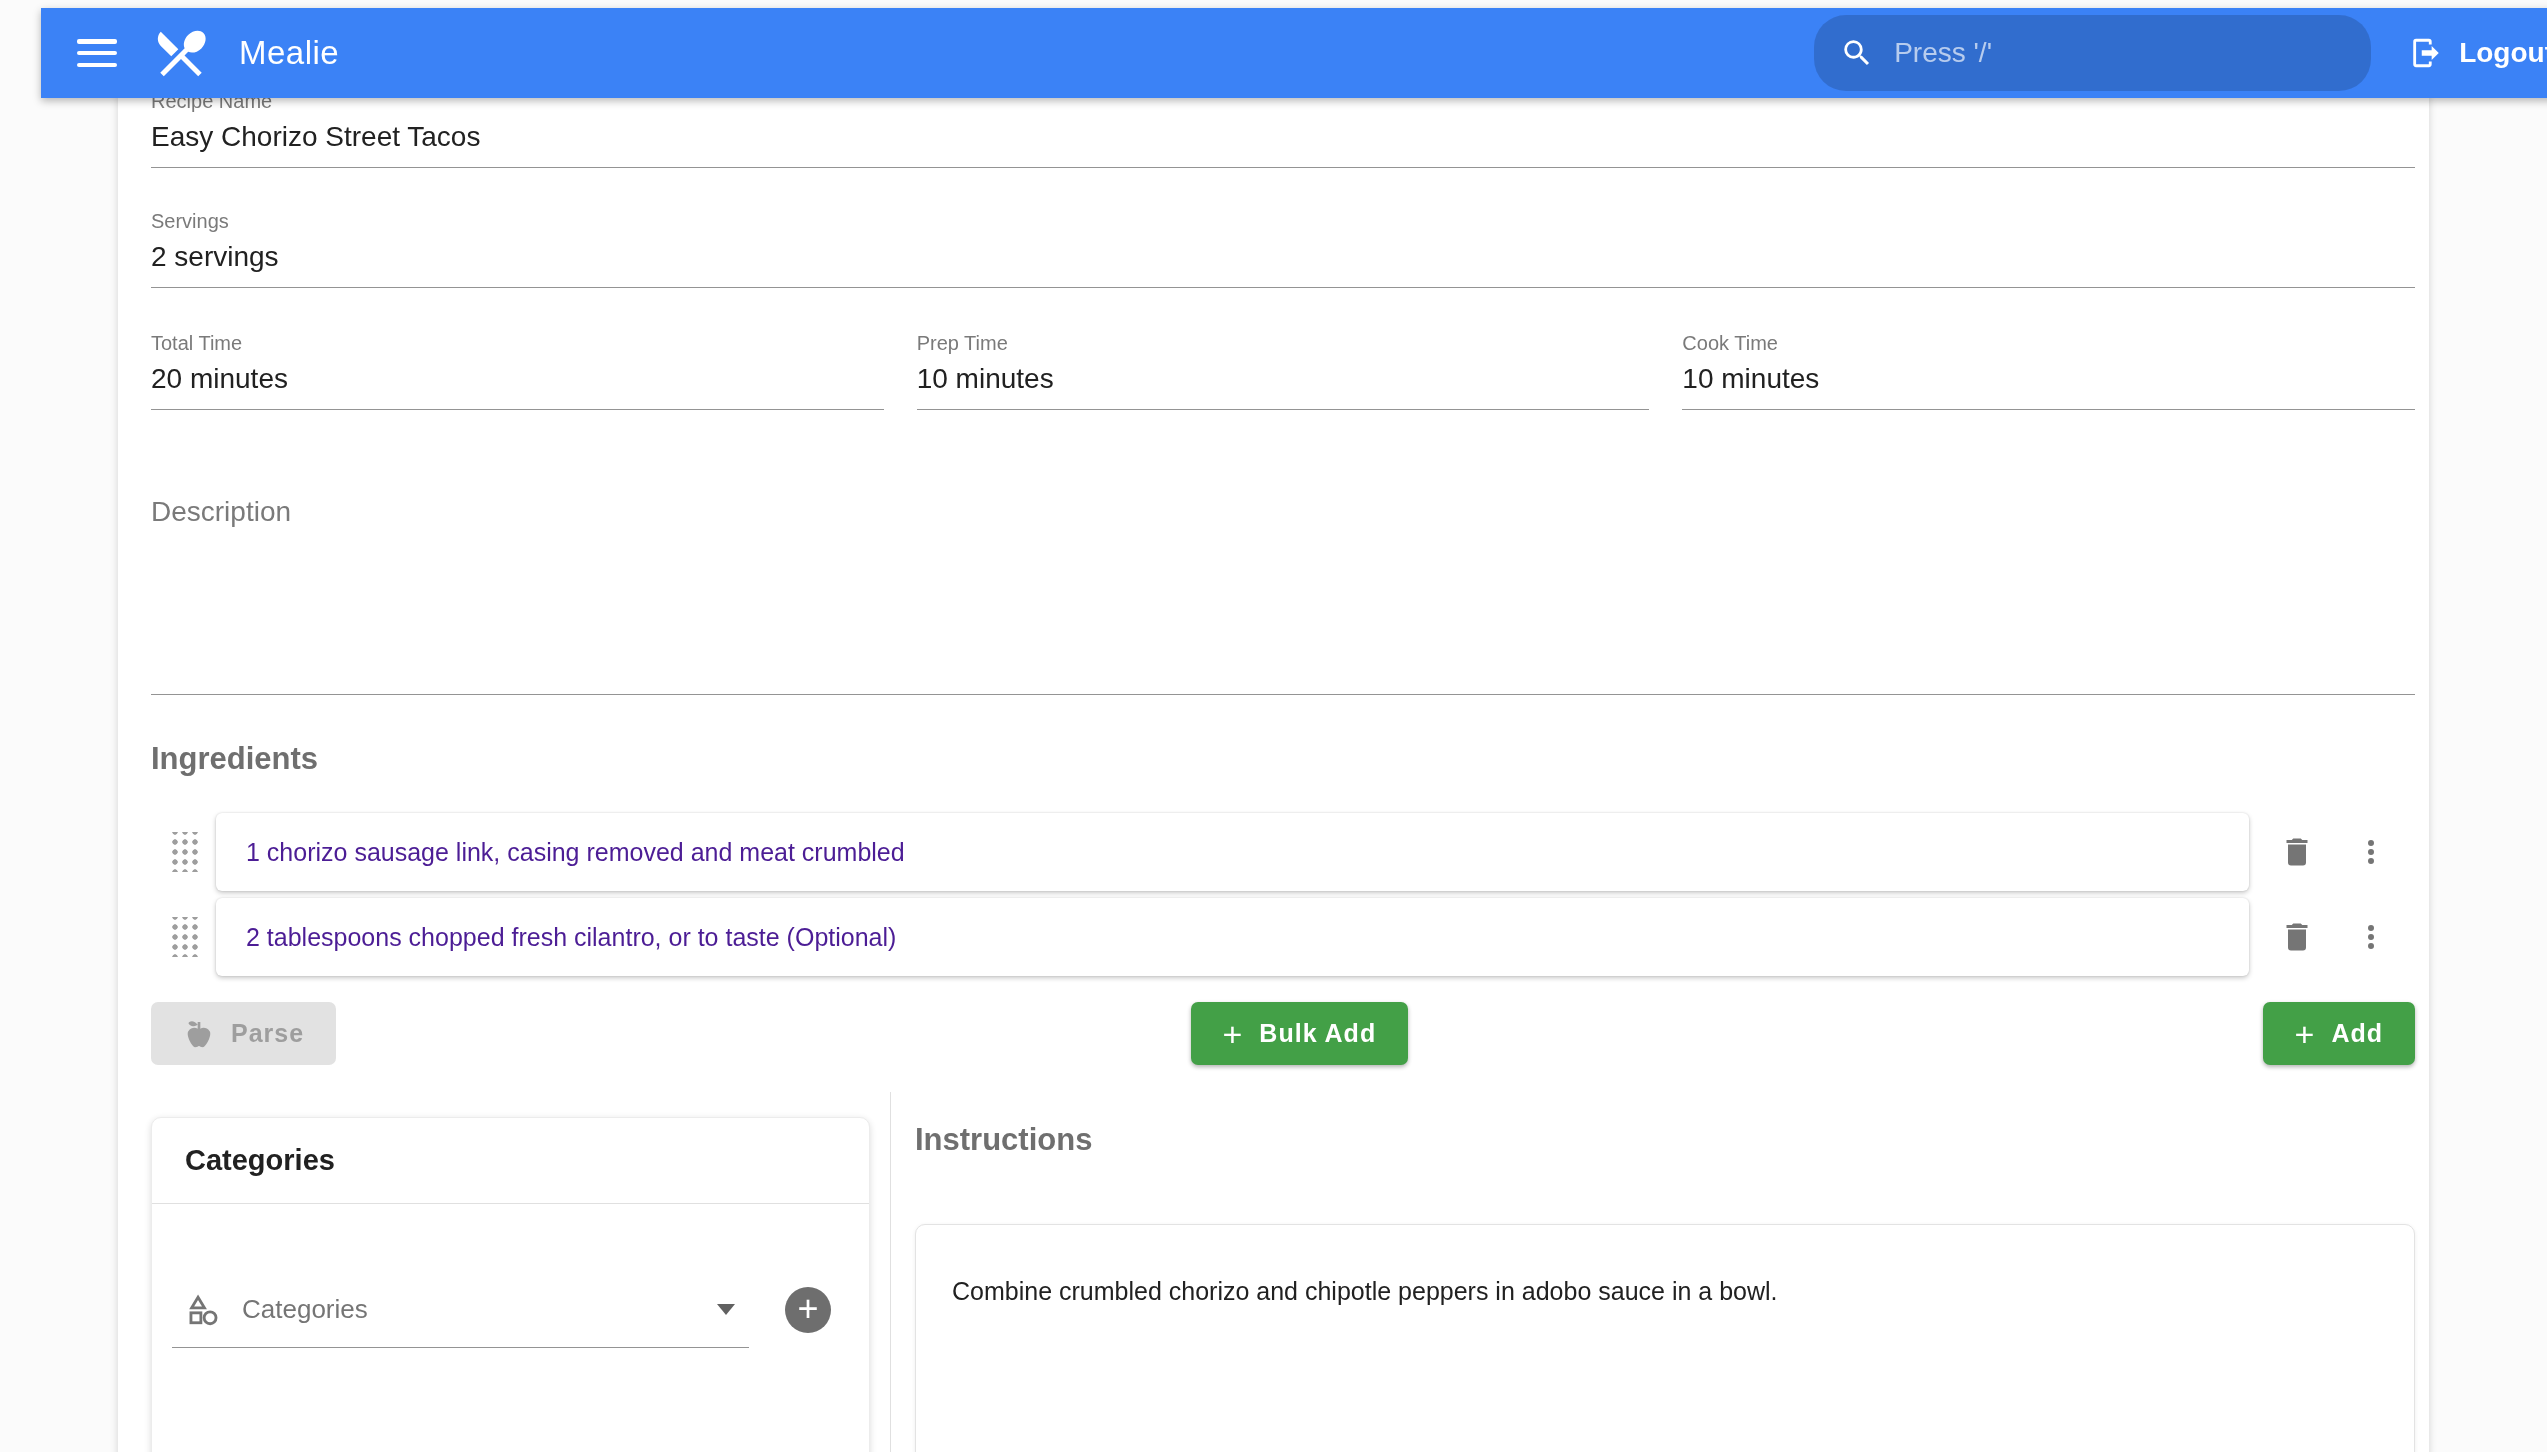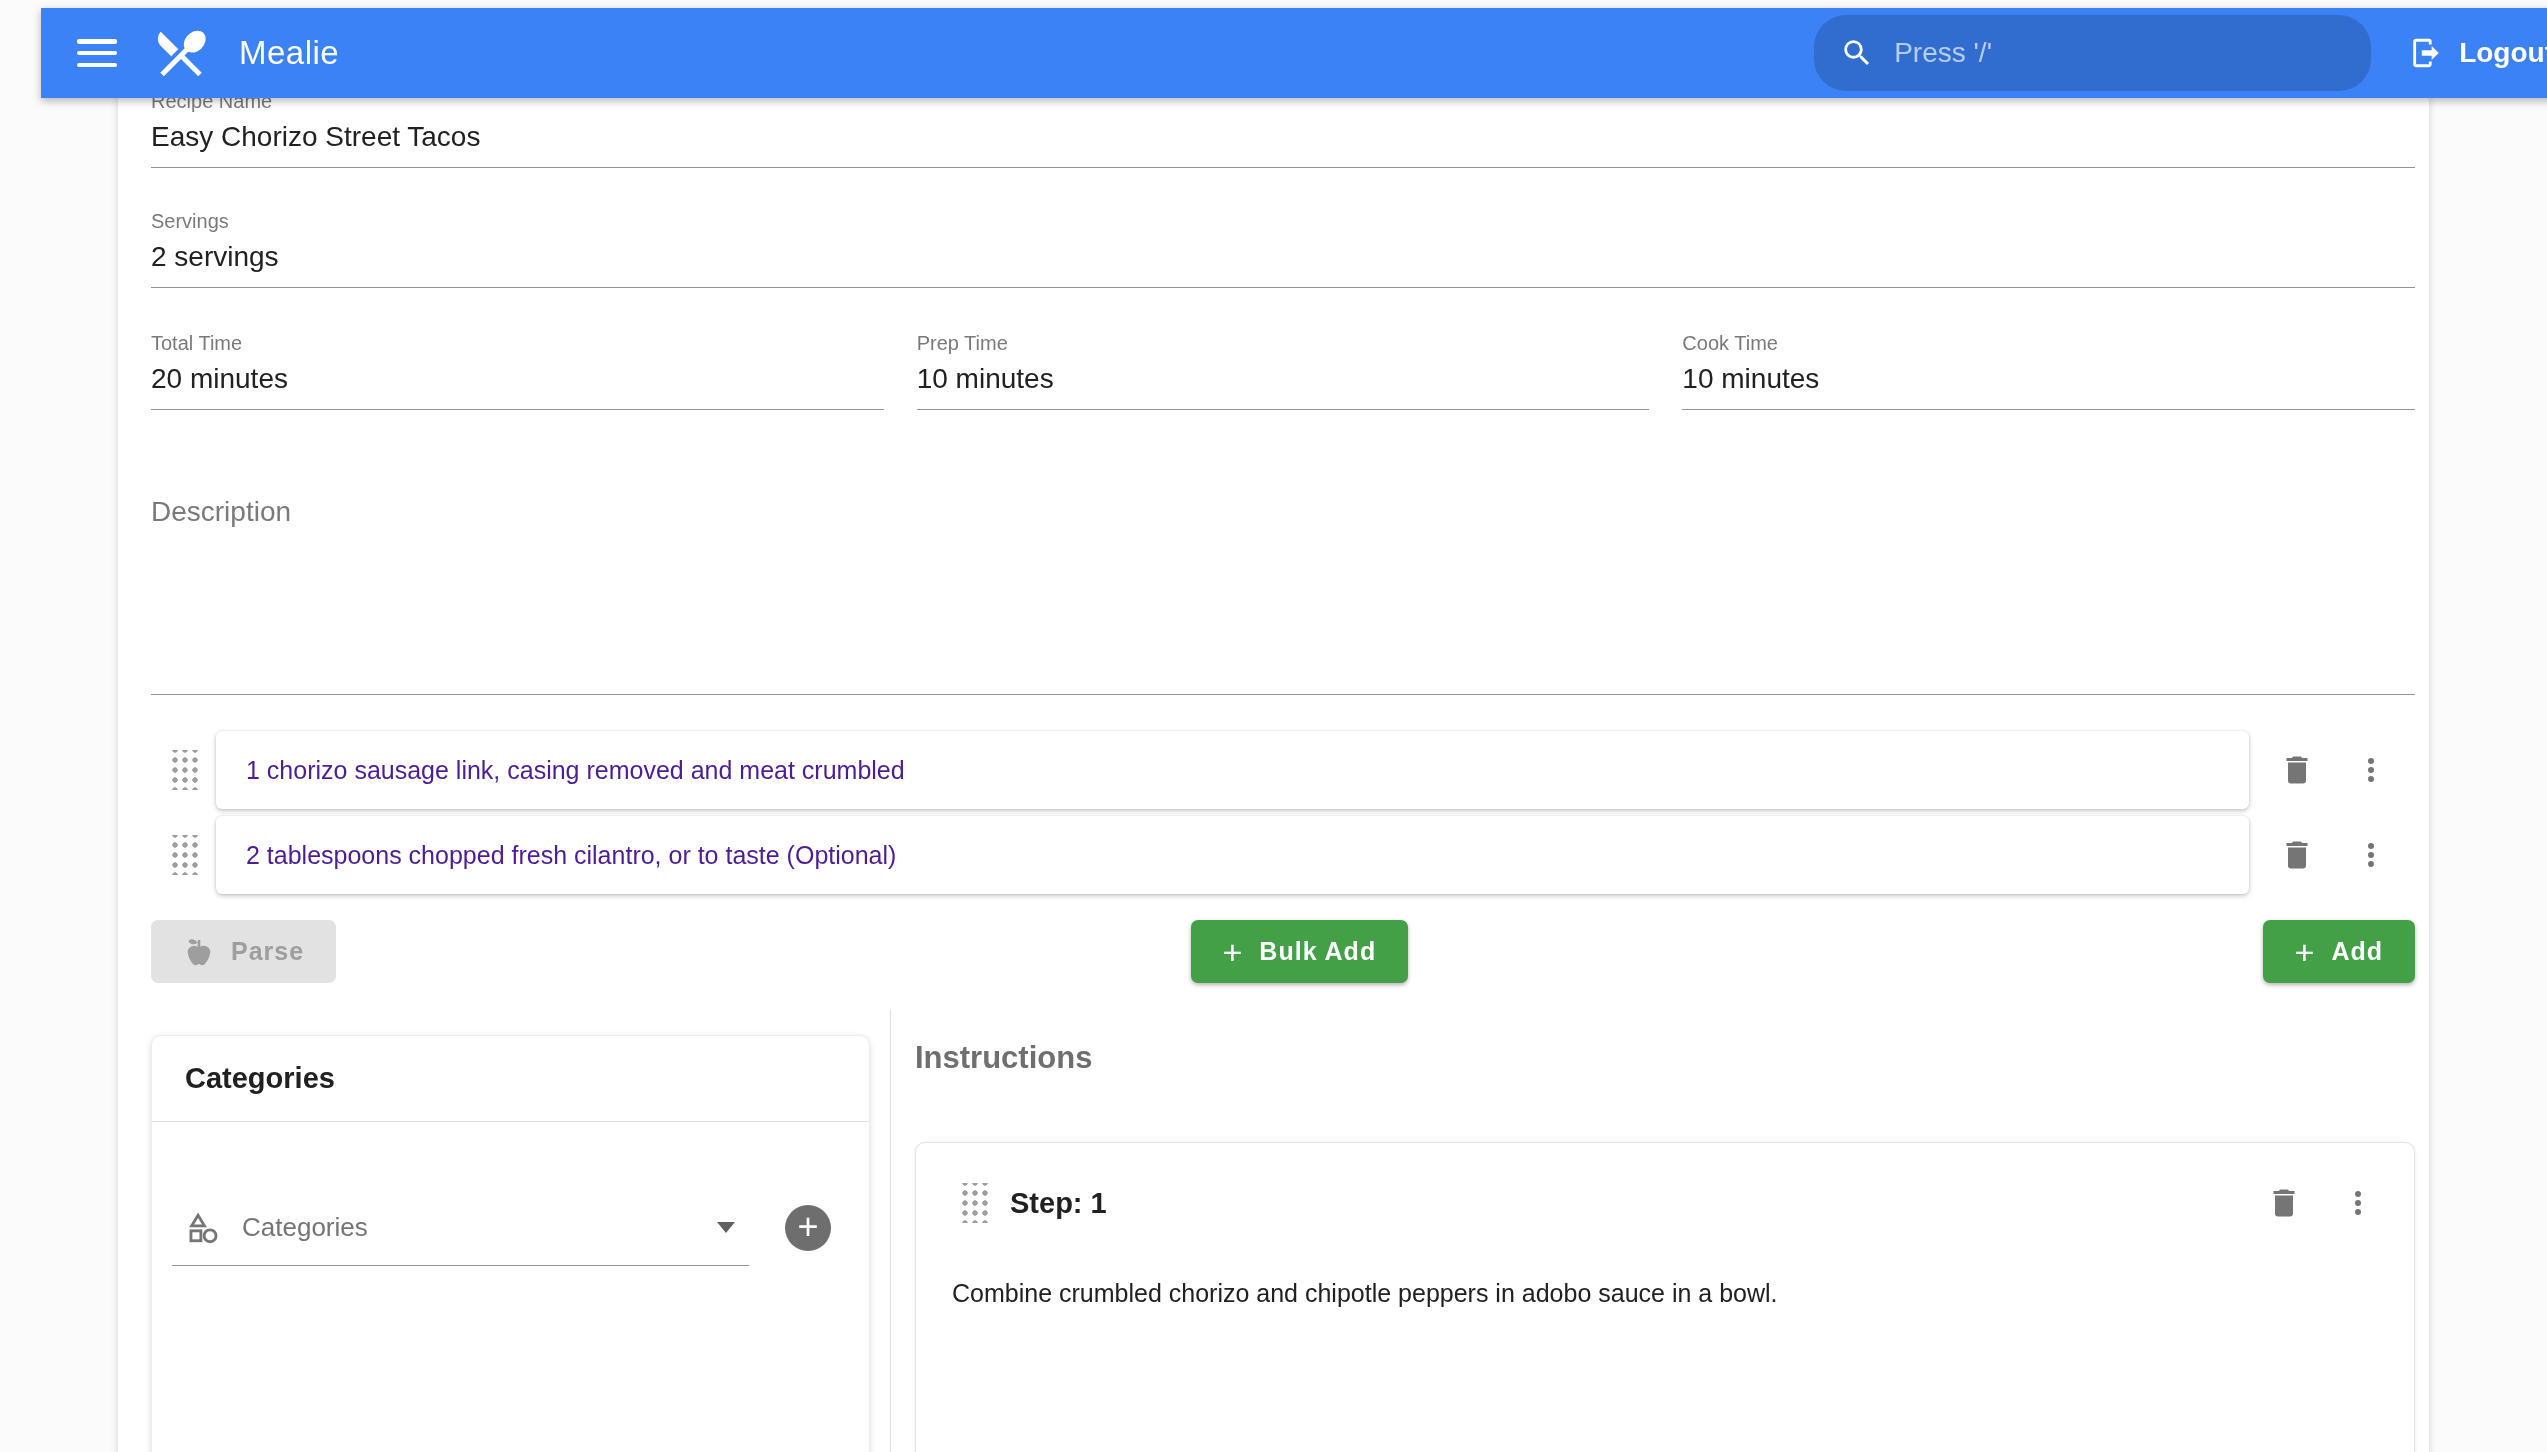--- a/index.html
+++ b/index.html
@@ -170,20 +170,21 @@
       <div class="f-label">Cook Time</div>
       <input class="f-input" value="10 minutes" style="">
     </div>
   </div>
 
   <div class="desc-field">
     <div class="desc-label">Description</div>
     <textarea class="desc-area" style=""></textarea>
   </div>
 
+  <div class="section-title ing-title">Ingredients</div>
 
   <div class="ing-list">
     <div class="ing-row">
       <div class="drag-handle"></div>
       <div class="ing-input-card">
         <input class="ing-input" value="1 chorizo sausage link, casing removed and meat crumbled" style="">
       </div>
       <div class="icon-btn trash">
         <svg viewBox="0 0 24 24">
             <path d="M19,4H15.5L14.5,3H9.5L8.5,4H5V6H19V4M6,19A2,2 0 0,0 8,21H16A2,2 0 0,0 18,19V7H6V19Z"></path>
@@ -250,33 +251,19 @@
           </div>
         </div>
       </div>
     </div>
 
     <div class="v-divider"></div>
 
     <div class="col-right">
       <div class="section-title">Instructions</div>
       <div class="step-card">
-        <div class="step-header">
-          <div class="drag-handle"></div>
-          <div class="step-title">Step: 1</div>
-          <div class="icon-btn trash">
-            <svg viewBox="0 0 24 24">
-                <path d="M19,4H15.5L14.5,3H9.5L8.5,4H5V6H19V4M6,19A2,2 0 0,0 8,21H16A2,2 0 0,0 18,19V7H6V19Z"></path>
-              </svg>
-          </div>
-          <div class="icon-btn kebab">
-            <svg viewBox="0 0 24 24">
-                <path d="M12,16A2,2 0 0,1 14,18A2,2 0 0,1 12,20A2,2 0 0,1 10,18A2,2 0 0,1 12,16M12,10A2,2 0 0,1 14,12A2,2 0 0,1 12,14A2,2 0 0,1 10,12A2,2 0 0,1 12,10M12,4A2,2 0 0,1 14,6A2,2 0 0,1 12,8A2,2 0 0,1 10,6A2,2 0 0,1 12,4Z"></path>
-              </svg>
-          </div>
-        </div>
         <div class="step-text">Combine crumbled chorizo and chipotle peppers in adobo sauce in a bowl.</div>
       </div>
     </div>
   </div>
 
 </div>
 
 
 </body></html>

